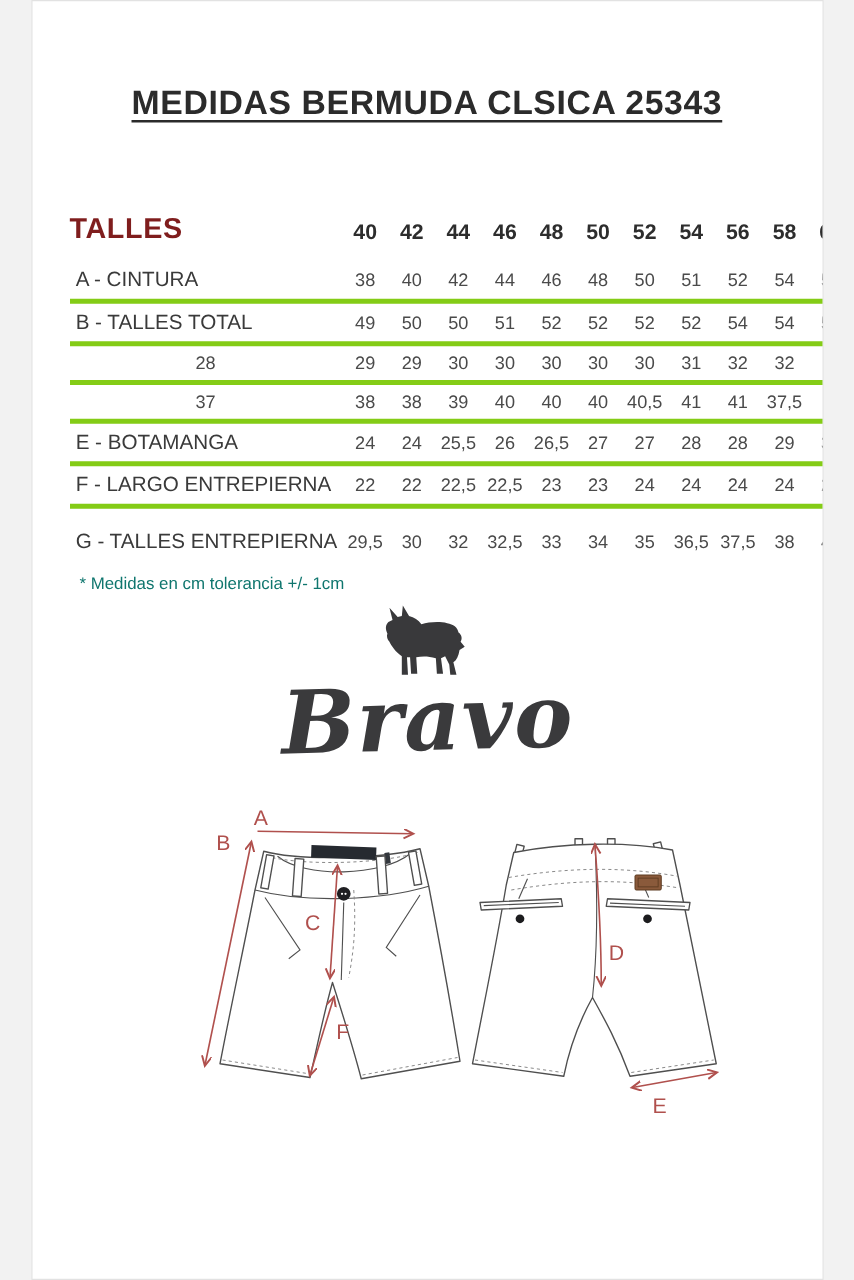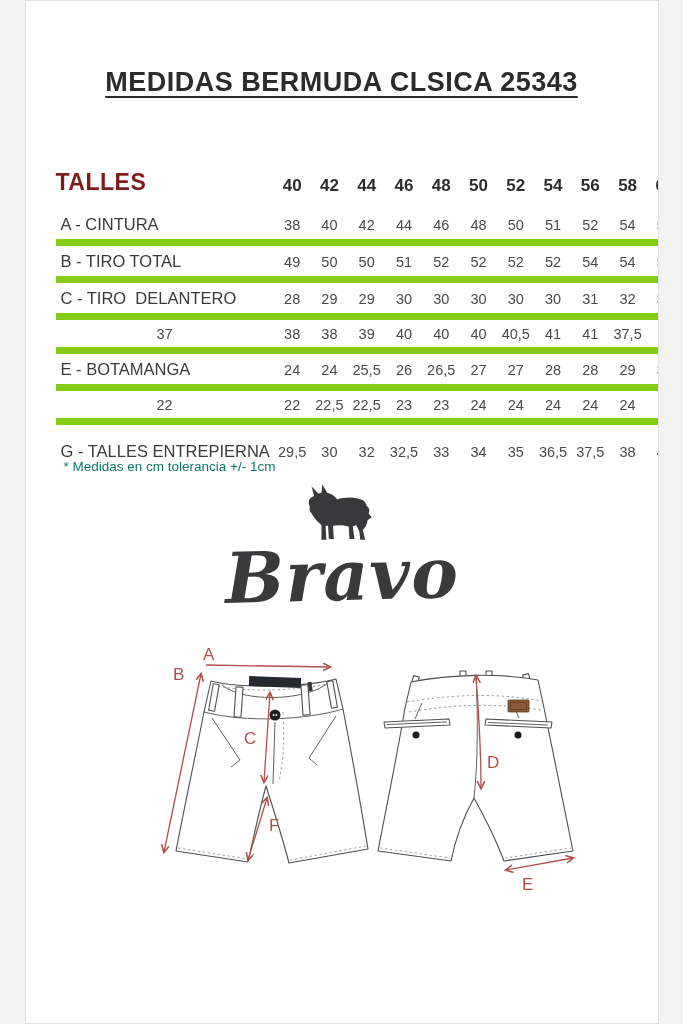--- a/index.html
+++ b/index.html
@@ -20,21 +20,21 @@
   .size-table { position:absolute; left:30px; top:168px; width:628px; color:#3c3c3c; }
   .thead {
     display:grid; grid-template-columns:218px repeat(11, 1fr);
     align-items:end; margin-bottom:13px;
   }
   .talles { font-size:23px; font-weight:bold; color:#7f1d1d; letter-spacing:0.5px; }
   .size-cell { font-size:17px; font-weight:bold; text-align:center; color:#2d2d2d; }
   .trow {
     display:grid; grid-template-columns:218px repeat(11, 1fr);
     align-items:center; padding:6px 0 5px 0;
-    border-bottom:7px solid #84cc16;
+    border-bottom:4px solid #84cc16;
   }
   .trow.last-row { border-bottom:none; margin-top:9px; padding-top:8px; }
   .row-label { font-size:16.5px; color:#3a3a3a; padding-left:5px; white-space:pre; }
   .cell { font-size:14.5px; color:#4a4a4a; text-align:center; }
 
   
   .footnote { position:absolute; left:38px; top:458px; font-size:13.5px; color:#0f766e; }
 
   
   .brand { position:absolute; top:481px; left:0; width:100%; text-align:center; }
@@ -88,35 +88,34 @@
           <div class="cell">44</div>
           <div class="cell">46</div>
           <div class="cell">48</div>
           <div class="cell">50</div>
           <div class="cell">51</div>
           <div class="cell">52</div>
           <div class="cell">54</div>
           <div class="cell">56</div>
         </div>
         <div class="trow">
-          <div class="row-label">B - TIRO TOTAL</div>
+          <div class="row-label">B - TALLES TOTAL</div>
           <div class="cell">49</div>
           <div class="cell">50</div>
           <div class="cell">50</div>
           <div class="cell">51</div>
           <div class="cell">52</div>
           <div class="cell">52</div>
           <div class="cell">52</div>
           <div class="cell">52</div>
           <div class="cell">54</div>
           <div class="cell">54</div>
           <div class="cell">54</div>
         </div>
         <div class="trow">
-          <div class="row-label">C - TIRO  DELANTERO</div>
           <div class="cell">28</div>
           <div class="cell">29</div>
           <div class="cell">29</div>
           <div class="cell">30</div>
           <div class="cell">30</div>
           <div class="cell">30</div>
           <div class="cell">30</div>
           <div class="cell">30</div>
           <div class="cell">31</div>
           <div class="cell">32</div>
@@ -143,20 +142,21 @@
           <div class="cell">26</div>
           <div class="cell">26,5</div>
           <div class="cell">27</div>
           <div class="cell">27</div>
           <div class="cell">28</div>
           <div class="cell">28</div>
           <div class="cell">29</div>
           <div class="cell">30</div>
         </div>
         <div class="trow">
+          <div class="row-label">F - LARGO ENTREPIERNA</div>
           <div class="cell">22</div>
           <div class="cell">22</div>
           <div class="cell">22,5</div>
           <div class="cell">22,5</div>
           <div class="cell">23</div>
           <div class="cell">23</div>
           <div class="cell">24</div>
           <div class="cell">24</div>
           <div class="cell">24</div>
           <div class="cell">24</div>

